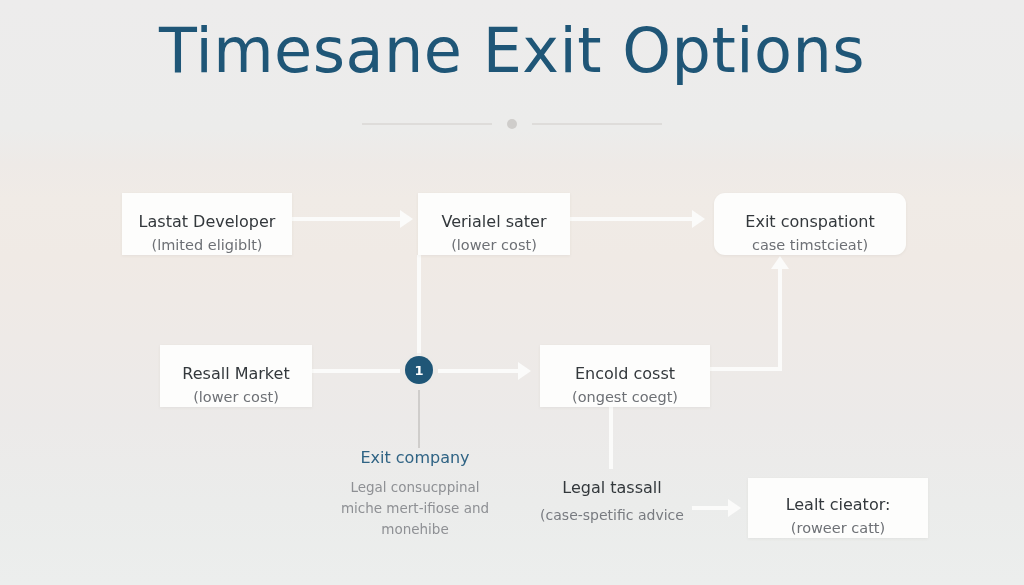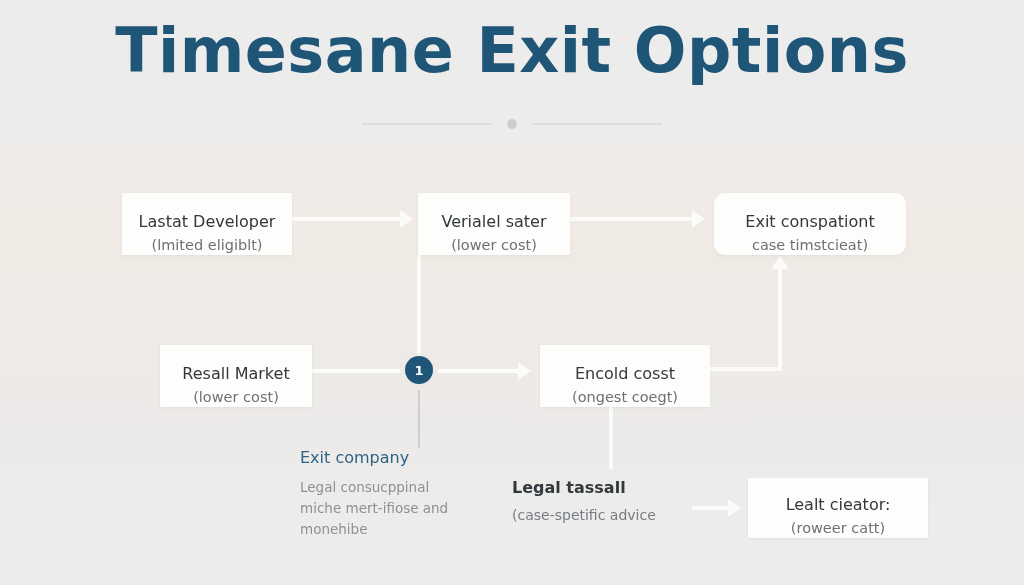--- a/index.html
+++ b/index.html
@@ -40,21 +40,21 @@
     width: 1024px;
     height: 152px;
   }
 
   #page-title {
     position: absolute;
     left: 0; top: 14px;
     width: 1024px;
     text-align: center;
     font-family: "DejaVu Sans", sans-serif;
-    font-weight: 700;
+    font-weight: 400;
     font-size: 62px;
     letter-spacing: 0.5px;
     color: #1f5677;
     white-space: nowrap;
   }
 
   #title-divider {
     position: absolute;
     left: 362px;
     top: 118px;
@@ -112,21 +112,21 @@
   #node-lastat-developer { left: 122px; top: 193px; width: 170px; height: 62px; }
   #node-verialel-sater   { left: 418px; top: 193px; width: 152px; height: 62px; }
   #node-exit-conspationt { left: 714px; top: 193px; width: 192px; height: 62px; border-radius: 11px; }
   #node-resall-market    { left: 160px; top: 345px; width: 152px; height: 62px; }
   #node-encold-cosst     { left: 540px; top: 345px; width: 170px; height: 62px; }
   #node-lealt-cieator    { left: 748px; top: 478px; width: 180px; height: 60px; }
 
   
   .text-group {
     position: absolute;
-    text-align: left;
+    text-align: center;
     z-index: 3;
   }
   .text-group .tg-title {
     font-family: "DejaVu Sans", sans-serif;
     font-size: 16px;
     color: #2f6384;
     line-height: 1.3;
     white-space: nowrap;
   }
   .text-group .tg-line {
@@ -144,21 +144,21 @@
   }
   #text-exit-company .tg-title { margin-bottom: 8px; }
 
   #text-legal-tassall {
     left: 512px;
     top: 478px;
     width: 200px;
   }
   #text-legal-tassall .tg-title {
     color: #33383c;
-    font-weight: 700;
+    font-weight: 400;
     margin-bottom: 6px;
   }
   #text-legal-tassall .tg-line {
     color: #787b80;
     font-size: 14px;
   }
 
   
   .conn {
     position: absolute;

